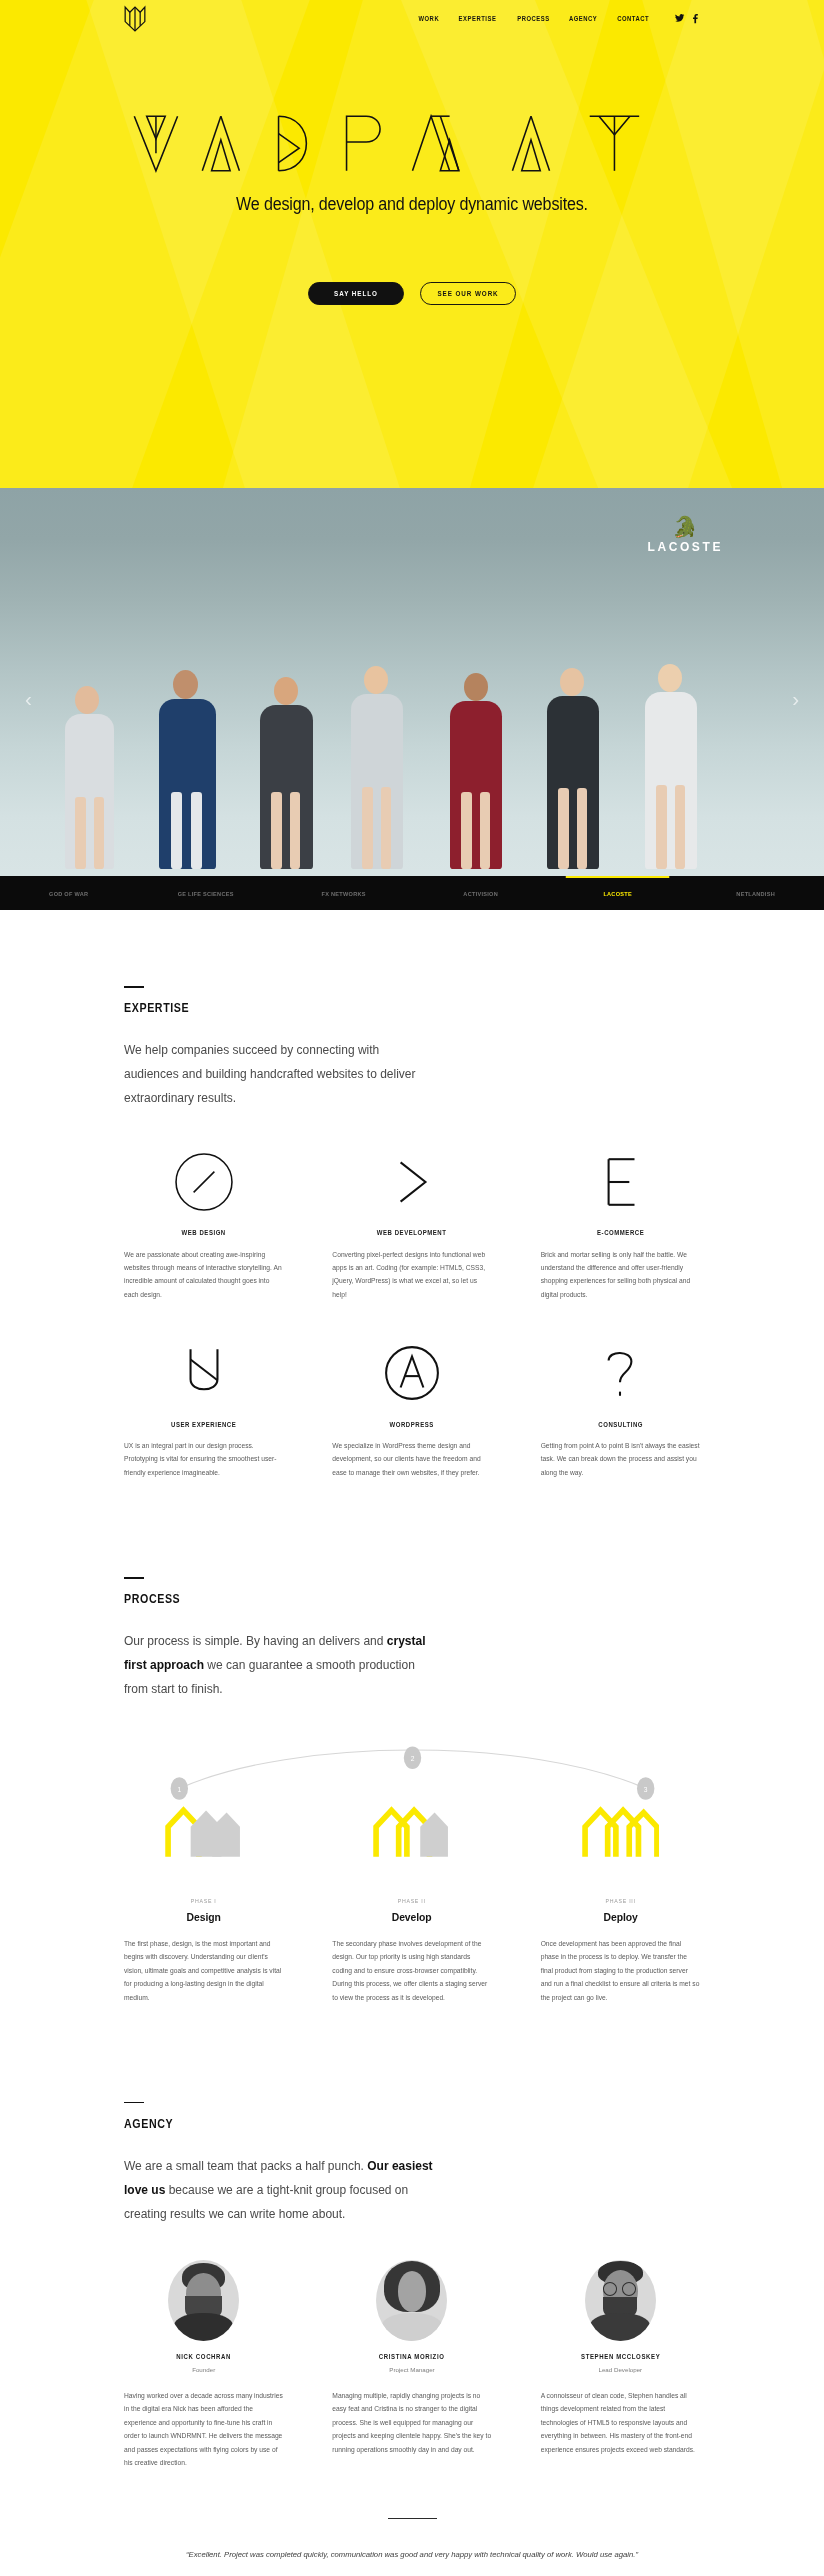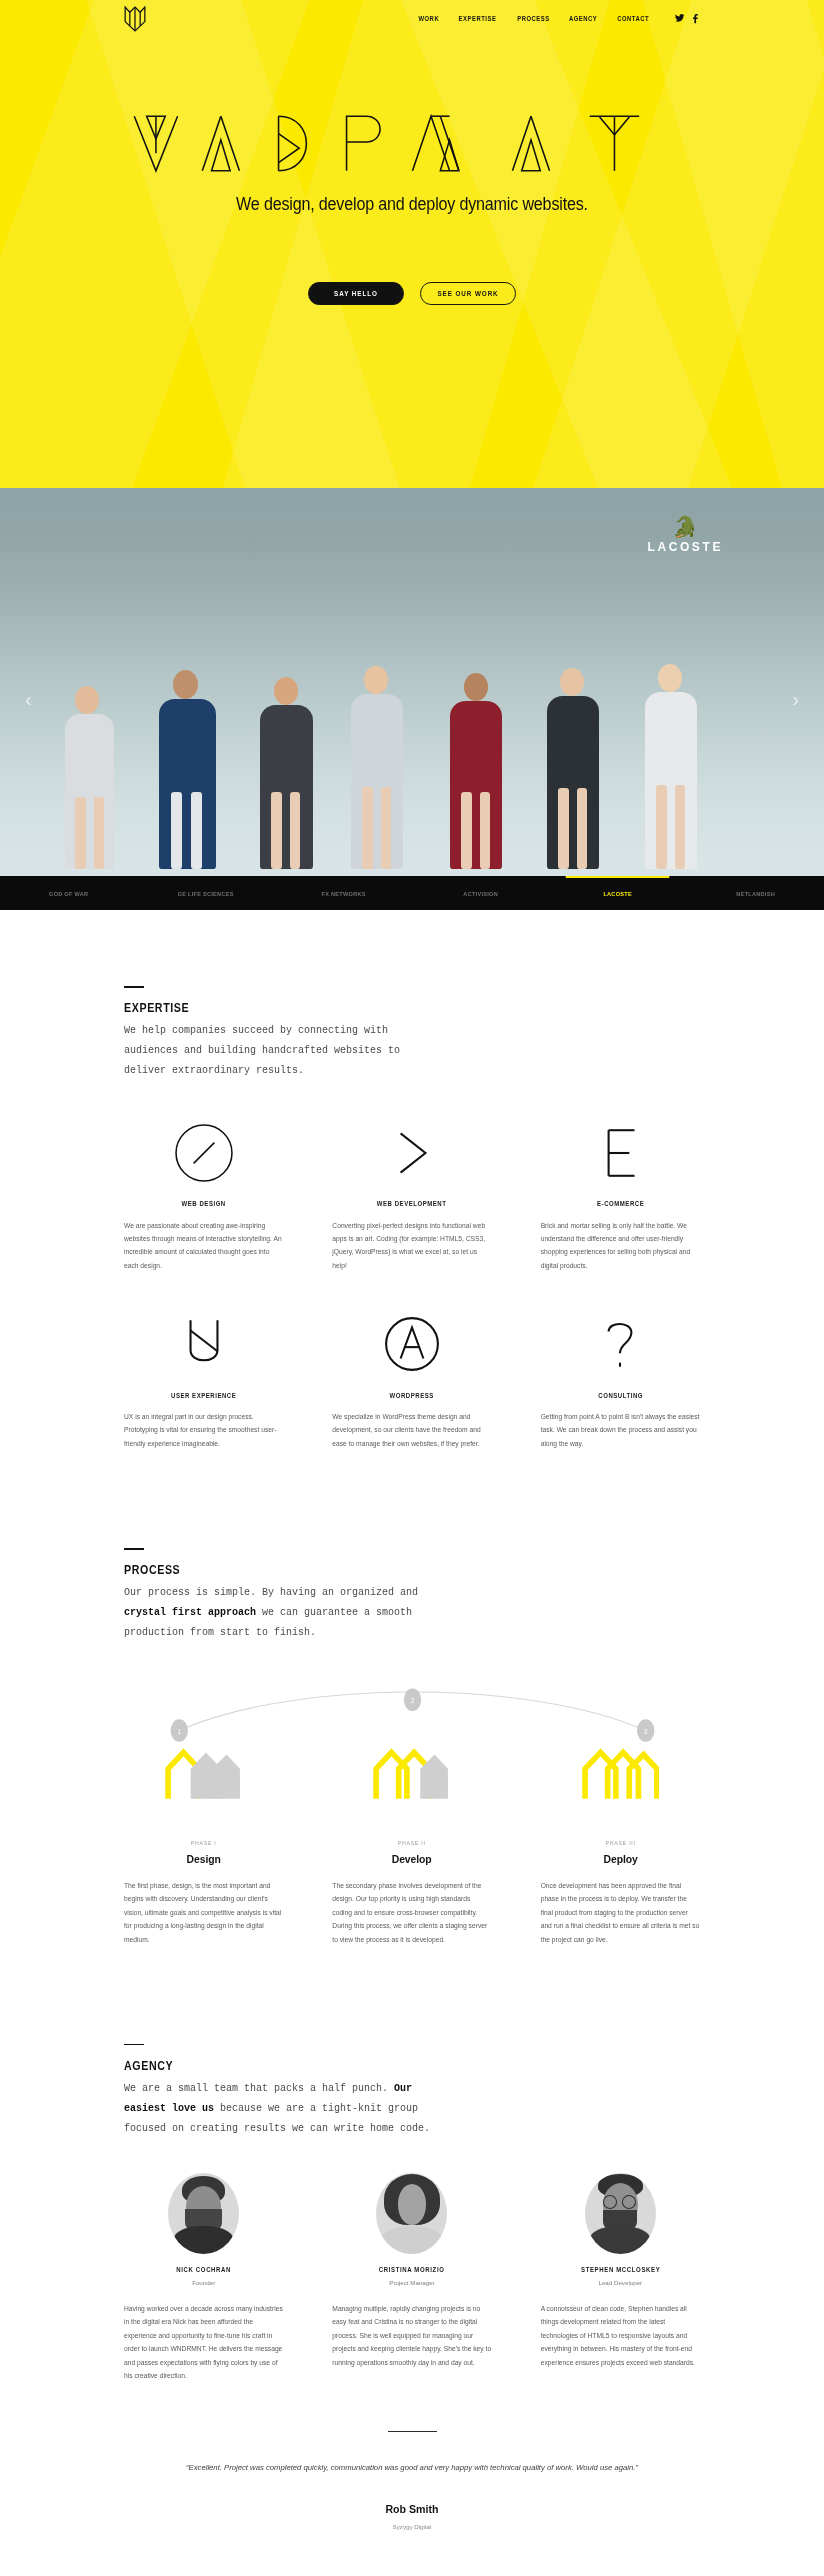--- a/index.html
+++ b/index.html
@@ -150,22 +150,22 @@
 
   
   .section { width: 824px; padding: 0 124px; }
   .sec-rule { width: 19.6px; height: 1.5px; background: #111; }
   .sec-title {
     margin-top: 13.4px;
     font-size: 12.4px; font-weight: 700; letter-spacing: 0.7px; color: #111;
     transform: scaleX(0.86); transform-origin: left center;
   }
   .sec-intro {
-    margin-top: 6px;
-    font-size: 10px; line-height: 2.0; color: #4a4a4a; max-width: 309px; font-family: Liberation Mono, monospace;
+    margin-top: 23px;
+    font-size: 12px; line-height: 2.0; color: #4a4a4a; max-width: 309px;
   }
   .sec-intro b { color: #111; font-weight: 700; }
 
   
   .expertise { padding-top: 76px; padding-bottom: 10.3px; }
   .cards {
     display: grid; grid-template-columns: repeat(3, 1fr);
     column-gap: 49px;
   }
   .card { padding-top: 38px; text-align: center; }
@@ -474,21 +474,21 @@
         <div class="card-text">Getting from point A to point B isn't always the easiest task. We can break down the process and assist you along the way.</div>
       </div>
 
     </div>
   </section>
 
   <section class="section process">
     <div class="sec-rule"></div>
     <h2 class="sec-title">PROCESS</h2>
     <p class="sec-intro">
-      <span>Our process is simple. By having an organized and </span><b>crystal first approach</b><span> we can guarantee a smooth production from start to finish.</span>
+      <span>Our process is simple. By having an delivers and </span><b>crystal first approach</b><span> we can guarantee a smooth production from start to finish.</span>
     </p>
 
     <div class="phase-graphic">
       <svg class="phase-arc" width="577" height="82" viewBox="0 0 1120 160" fill="none">
         <path d="M105 118 C 330 18, 790 18, 1015 118" stroke="#d6d6d6" stroke-width="2"></path>
         <ellipse cx="105" cy="118" rx="17" ry="22" fill="#c9c9c9"></ellipse>
         <ellipse cx="560" cy="58" rx="17" ry="22" fill="#c9c9c9"></ellipse>
         <ellipse cx="1015" cy="118" rx="17" ry="22" fill="#c9c9c9"></ellipse>
         <text x="105" y="124" fill="#fff" font-size="13" text-anchor="middle" font-family="Liberation Sans, sans-serif">1</text>
         <text x="560" y="64" fill="#fff" font-size="13" text-anchor="middle" font-family="Liberation Sans, sans-serif">2</text>
@@ -536,21 +536,21 @@
         <div class="phase-name">Deploy</div>
         <div class="phase-text">Once development has been approved the final phase in the process is to deploy. We transfer the final product from staging to the production server and run a final checklist to ensure all criteria is met so the project can go live.</div>
       </div>
     </div>
   </section>
 
   <section class="section agency">
     <div class="sec-rule"></div>
     <h2 class="sec-title">AGENCY</h2>
     <p class="sec-intro">
-      <span>We are a small team that packs a half punch. </span><b>Our easiest love us</b><span> because we are a tight-knit group focused on creating results we can write home code.</span>
+      <span>We are a small team that packs a half punch. </span><b>Our easiest love us</b><span> because we are a tight-knit group focused on creating results we can write home about.</span>
     </p>
 
     <div class="team">
 
       <div class="member">
         <div class="avatar">
           <div class="av-hair" style="left:20%;top:4%;width:60%;height:34%;background:#3a3532;"></div>
           <div class="av-face" style="left:25%;top:16%;width:50%;height:52%;background:#8d8d8d;"></div>
           <div class="av-beard" style="left:24%;top:45%;width:52%;height:32%;background:#4a4440;"></div>
           <div class="av-shoulder" style="background:#2e2e2e;"></div>

